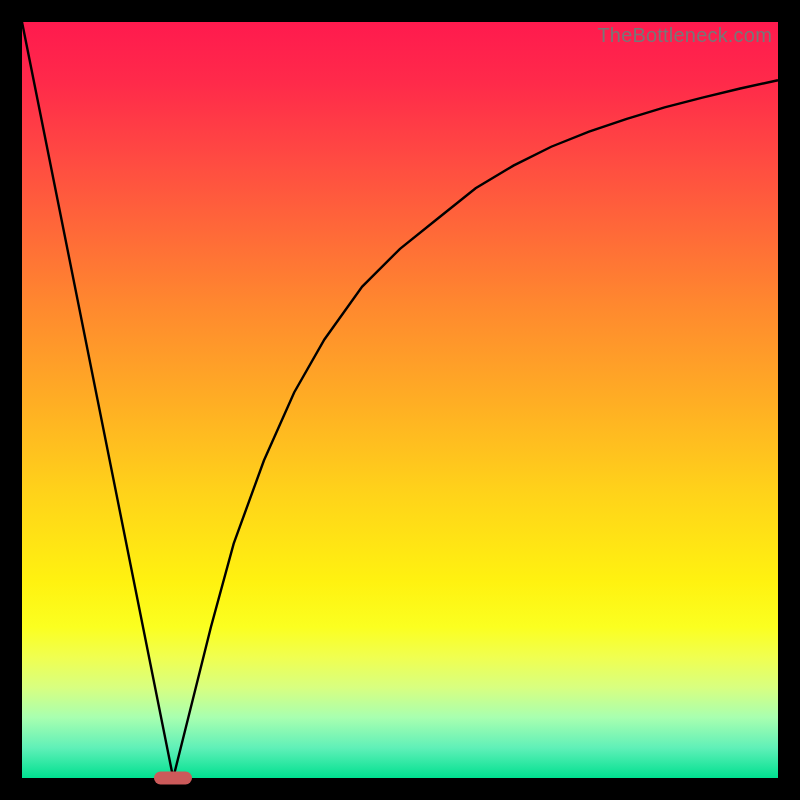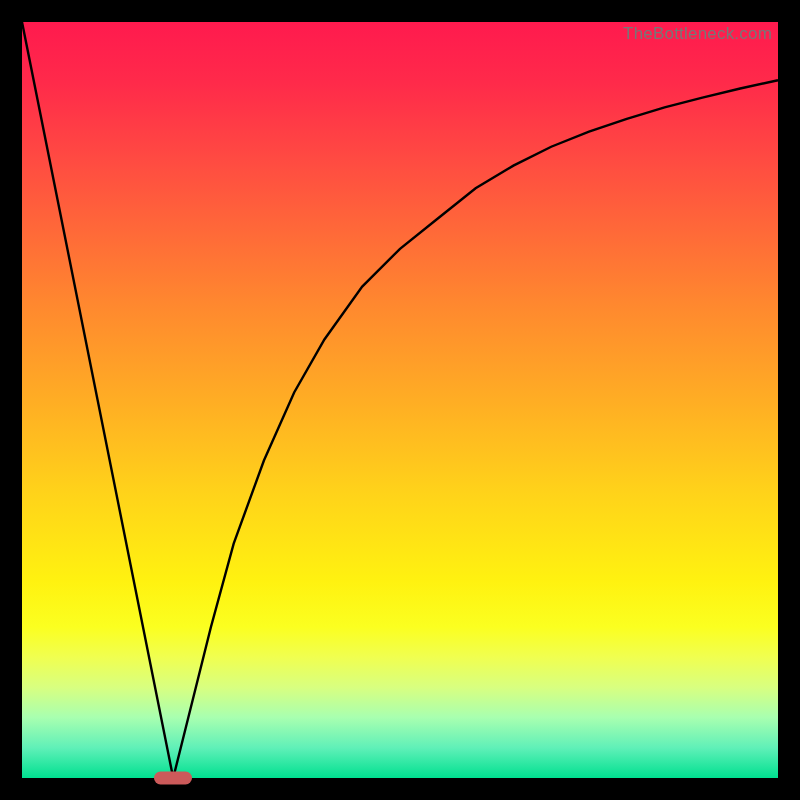--- a/index.html
+++ b/index.html
@@ -39,21 +39,21 @@
       #a8ffb0 92%,
       #60f0b8 96%,
       #00e090 100%
     );
   }
   .watermark {
     position: absolute;
     top: 2px;
     right: 6px;
     color: #777;
-    font-size: 17px;
+    font-size: 20px;
     letter-spacing: 0.2px;
     user-select: none;
   }
   svg.curves {
     position: absolute;
     left: 0;
     top: 0;
     width: 756px;
     height: 756px;
     overflow: visible;

